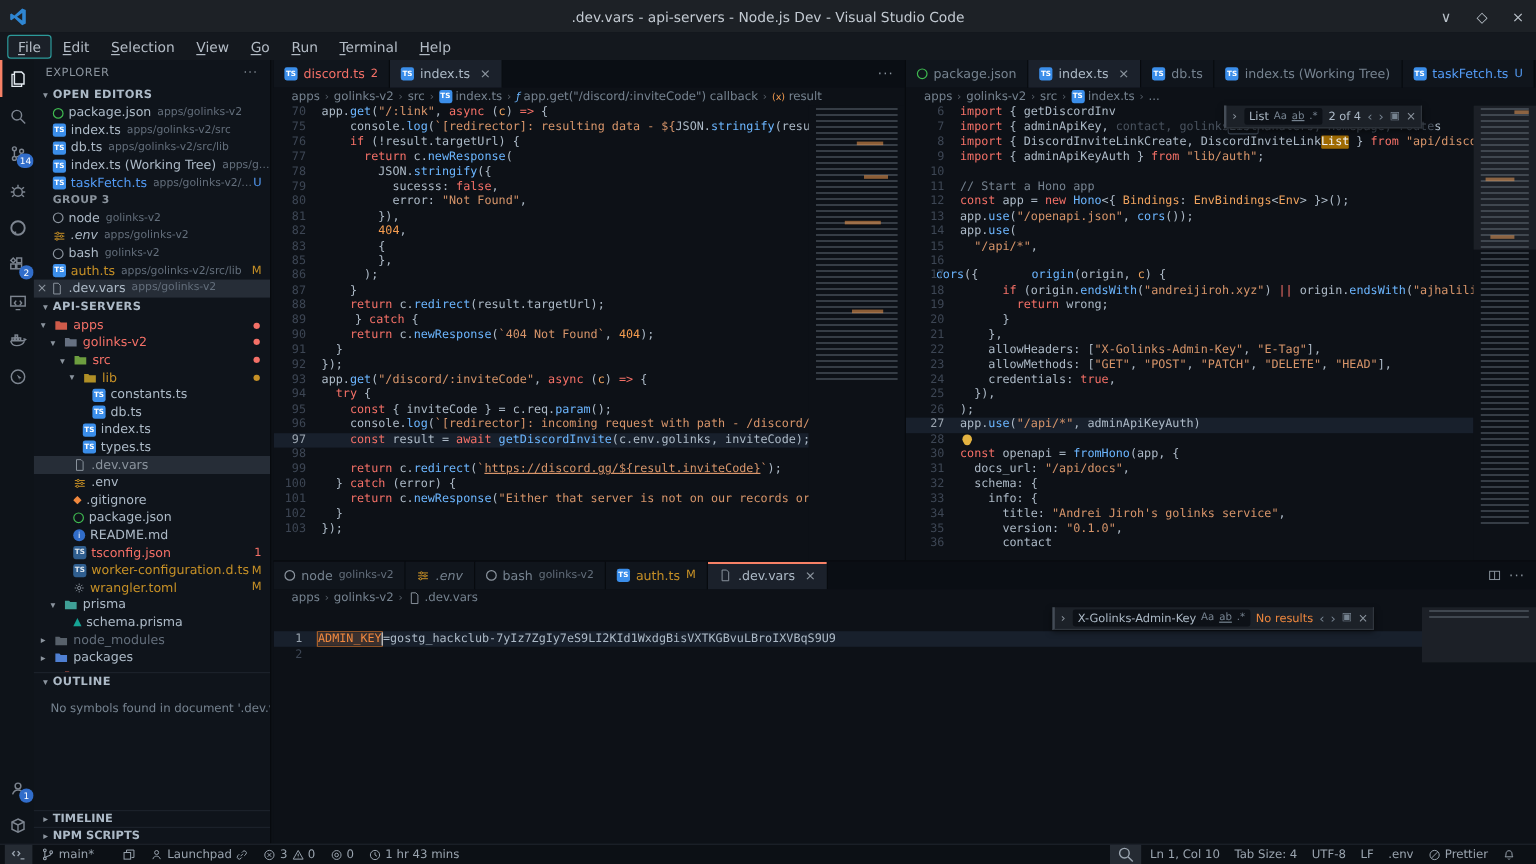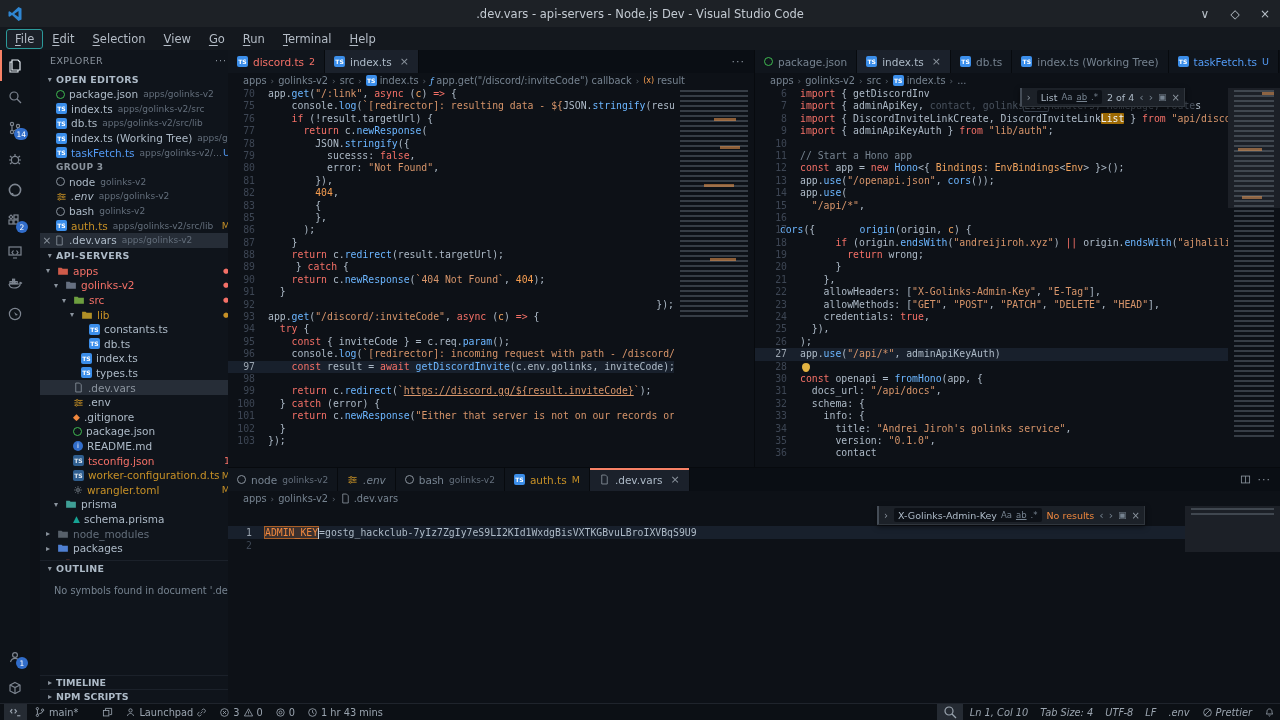--- a/index.html
+++ b/index.html
@@ -16,21 +16,21 @@
   .menu-item{padding:2px 8px;border:1px solid transparent;border-radius:3px;}
   .menu-item.focused{border-color:#2c9a9a;background:#1b2028;}
   .menu-item .mn{text-decoration:underline;text-underline-offset:2px;}
   
   .activitybar{position:absolute;top:50px;left:0;width:30px;bottom:17px;background:#0e1319;display:flex;flex-direction:column;align-items:center;}
   .ab-item{position:relative;width:30px;height:31px;display:flex;align-items:center;justify-content:center;color:#7d8590;}
   .ab-item.active{color:#e6edf3;box-shadow:inset 2px 0 0 #f78166;}
   .ab-badge{position:absolute;right:2px;bottom:3px;min-width:12px;height:12px;border-radius:7px;background:#316dca;color:#fff;font-size:7.5px;display:flex;align-items:center;justify-content:center;padding:0 2px;}
   .ab-spacer{flex:1;}
   
-  .sidebar{position:absolute;top:50px;left:40px;width:198px;bottom:17px;background:#0f141b;border-right:1px solid #070a0e;font-size:10.5px;overflow:hidden;}
+  .sidebar{position:absolute;top:50px;left:28px;width:198px;bottom:17px;background:#0f141b;border-right:1px solid #070a0e;font-size:10.5px;overflow:hidden;}
   .sb-title{height:21px;display:flex;align-items:center;padding:0 10px;font-size:9.5px;letter-spacing:.4px;color:#8b949e;}
   .sb-title .dots{margin-left:auto;letter-spacing:1px;color:#8b949e;}
   .sec-h{height:16px;display:flex;align-items:center;font-size:9.5px;font-weight:bold;color:#adbac7;padding-left:4px;letter-spacing:.3px;}
   .sec-h .chev{width:12px;font-size:8px;color:#8b949e;text-align:center;}
   .srow{height:14.6px;display:flex;align-items:center;position:relative;white-space:nowrap;overflow:hidden;}
   .srow.sel{background:#262d37;}
   .srow .lbl{margin-left:4px;}
   .srow .desc{margin-left:5px;font-size:9px;color:#636e7b;overflow:hidden;text-overflow:ellipsis;}
   .srow .sfx{margin-left:auto;padding-right:7px;font-size:9.5px;}
   .srow .dot{margin-left:auto;padding-right:8px;font-size:7px;}
@@ -89,21 +89,21 @@
   .fw-ico{color:#768390;font-size:8.5px;}
   .fw-res{white-space:nowrap;color:#adbac7;}
   .fw-res.warn{color:#f0883e;}
   .fw-nav{color:#768390;font-size:11px;}
   .fw-close{color:#8b949e;font-size:10px;}
   
   .statusbar{position:absolute;left:0;right:0;bottom:0;height:17px;background:#0c1015;border-top:1px solid #1f242c;display:flex;align-items:center;font-size:9.8px;color:#9aa4af;}
   .st-item{display:flex;align-items:center;gap:3px;padding:0 5px;height:100%;white-space:nowrap;}
   .st-item.boxed{background:#252b33;}
   .st-left{display:flex;align-items:center;height:100%;padding-left:4px;gap:2px;}
-  .st-right{margin-left:auto;display:flex;align-items:center;height:100%;padding-right:0;gap:2px;font-style:italic;}
+  .st-right{margin-left:auto;display:flex;align-items:center;height:100%;padding-right:12px;gap:2px;}
   svg.ic{display:block;}
 </style>
 </head>
 <body>
 
 <div class="titlebar">
   <div class="tb-logo">
     <svg class="ic" width="16" height="16" viewBox="0 0 16 16">
         <path fill="#2f86d2" d="M11.5 1 5 7 2.5 5.2l-1 .6v4.4l1 .6L5 9l6.5 6 3-1.4V2.4zM11.5 4.9v6.2L7.2 8z"></path>
       </svg>
@@ -574,21 +574,21 @@
         <div class="code-line" style="height: 12.4px;"><span class="ln" style="width: 27px;">81</span><span class="lt"><span class="tk-p">        }),</span></span></div>
         <div class="code-line" style="height: 12.4px;"><span class="ln" style="width: 27px;">82</span><span class="lt"><span class="tk-p">        </span><span class="tk-nm">404</span><span class="tk-p">,</span></span></div>
         <div class="code-line" style="height: 12.4px;"><span class="ln" style="width: 27px;">83</span><span class="lt"><span class="tk-p">        {</span></span></div>
         <div class="code-line" style="height: 12.4px;"><span class="ln" style="width: 27px;">85</span><span class="lt"><span class="tk-p">        },</span></span></div>
         <div class="code-line" style="height: 12.4px;"><span class="ln" style="width: 27px;">86</span><span class="lt"><span class="tk-p">      );</span></span></div>
         <div class="code-line" style="height: 12.4px;"><span class="ln" style="width: 27px;">87</span><span class="lt"><span class="tk-p">    }</span></span></div>
         <div class="code-line" style="height: 12.4px;"><span class="ln" style="width: 27px;">88</span><span class="lt"><span class="tk-p">    </span><span class="tk-k">return</span><span class="tk-p"> c.</span><span class="tk-f">redirect</span><span class="tk-p">(result.targetUrl);</span></span></div>
         <div class="code-line" style="height: 12.4px; gap: 16px;"><span class="ln" style="width: 27px;">89</span><span class="lt"><span class="tk-p">  } </span><span class="tk-k">catch</span><span class="tk-p"> {</span></span></div>
         <div class="code-line" style="height: 12.4px;"><span class="ln" style="width: 27px;">90</span><span class="lt"><span class="tk-p">    </span><span class="tk-k">return</span><span class="tk-p"> c.</span><span class="tk-f">newResponse</span><span class="tk-p">(</span><span class="tk-s">`404 Not Found`</span><span class="tk-p">, </span><span class="tk-nm">404</span><span class="tk-p">);</span></span></div>
         <div class="code-line" style="height: 12.4px;"><span class="ln" style="width: 27px;">91</span><span class="lt"><span class="tk-p">  }</span></span></div>
-        <div class="code-line" style="height: 12.4px; justify-content: space-between;"><span class="ln" style="width: 27px;">92</span><span class="lt"><span class="tk-p">});</span></span></div>
+        <div class="code-line" style="height: 12.4px;"><span class="ln" style="width: 27px;">92</span><span class="lt"><span class="tk-p">});</span></span></div>
         <div class="code-line" style="height: 12.4px;"><span class="ln" style="width: 27px;">93</span><span class="lt"><span class="tk-p">app.</span><span class="tk-f">get</span><span class="tk-p">(</span><span class="tk-s">"/discord/:inviteCode"</span><span class="tk-p">, </span><span class="tk-k">async</span><span class="tk-p"> (</span><span class="tk-t">c</span><span class="tk-p">) </span><span class="tk-k">=&gt;</span><span class="tk-p"> {</span></span></div>
         <div class="code-line" style="height: 12.4px;"><span class="ln" style="width: 27px;">94</span><span class="lt"><span class="tk-p">  </span><span class="tk-k">try</span><span class="tk-p"> {</span></span></div>
         <div class="code-line" style="height: 12.4px;"><span class="ln" style="width: 27px;">95</span><span class="lt"><span class="tk-p">    </span><span class="tk-k">const</span><span class="tk-p"> { inviteCode } = c.req.</span><span class="tk-f">param</span><span class="tk-p">();</span></span></div>
         <div class="code-line" style="height: 12.4px;"><span class="ln" style="width: 27px;">96</span><span class="lt"><span class="tk-p">    console.</span><span class="tk-f">log</span><span class="tk-p">(</span><span class="tk-s">`[redirector]: incoming request with path - /discord/${inviteCode}`</span></span></div>
         <div class="code-line hl" style="height: 12.4px;"><span class="ln" style="width: 27px;">97</span><span class="lt"><span class="tk-p">    </span><span class="tk-k">const</span><span class="tk-p"> result = </span><span class="tk-k">await</span><span class="tk-p"> </span><span class="tk-f">getDiscordInvite</span><span class="tk-p">(c.env.golinks, inviteCode);</span></span></div>
         <div class="code-line" style="height: 12.4px;"><span class="ln" style="width: 27px;">98</span><span class="lt"></span></div>
         <div class="code-line" style="height: 12.4px;"><span class="ln" style="width: 27px;">99</span><span class="lt"><span class="tk-p">    </span><span class="tk-k">return</span><span class="tk-p"> c.</span><span class="tk-f">redirect</span><span class="tk-p">(</span><span class="tk-s">`</span><span class="tk-u">https://discord.gg/${result.inviteCode}</span><span class="tk-s">`</span><span class="tk-p">);</span></span></div>
         <div class="code-line" style="height: 12.4px;"><span class="ln" style="width: 27px;">100</span><span class="lt"><span class="tk-p">  } </span><span class="tk-k">catch</span><span class="tk-p"> (error) {</span></span></div>
         <div class="code-line" style="height: 12.4px;"><span class="ln" style="width: 27px;">101</span><span class="lt"><span class="tk-p">    </span><span class="tk-k">return</span><span class="tk-p"> c.</span><span class="tk-f">newResponse</span><span class="tk-p">(</span><span class="tk-s">"Either that server is not on our records or something went wrong"</span></span></div>
         <div class="code-line" style="height: 12.4px;"><span class="ln" style="width: 27px;">102</span><span class="lt"><span class="tk-p">  }</span></span></div>

